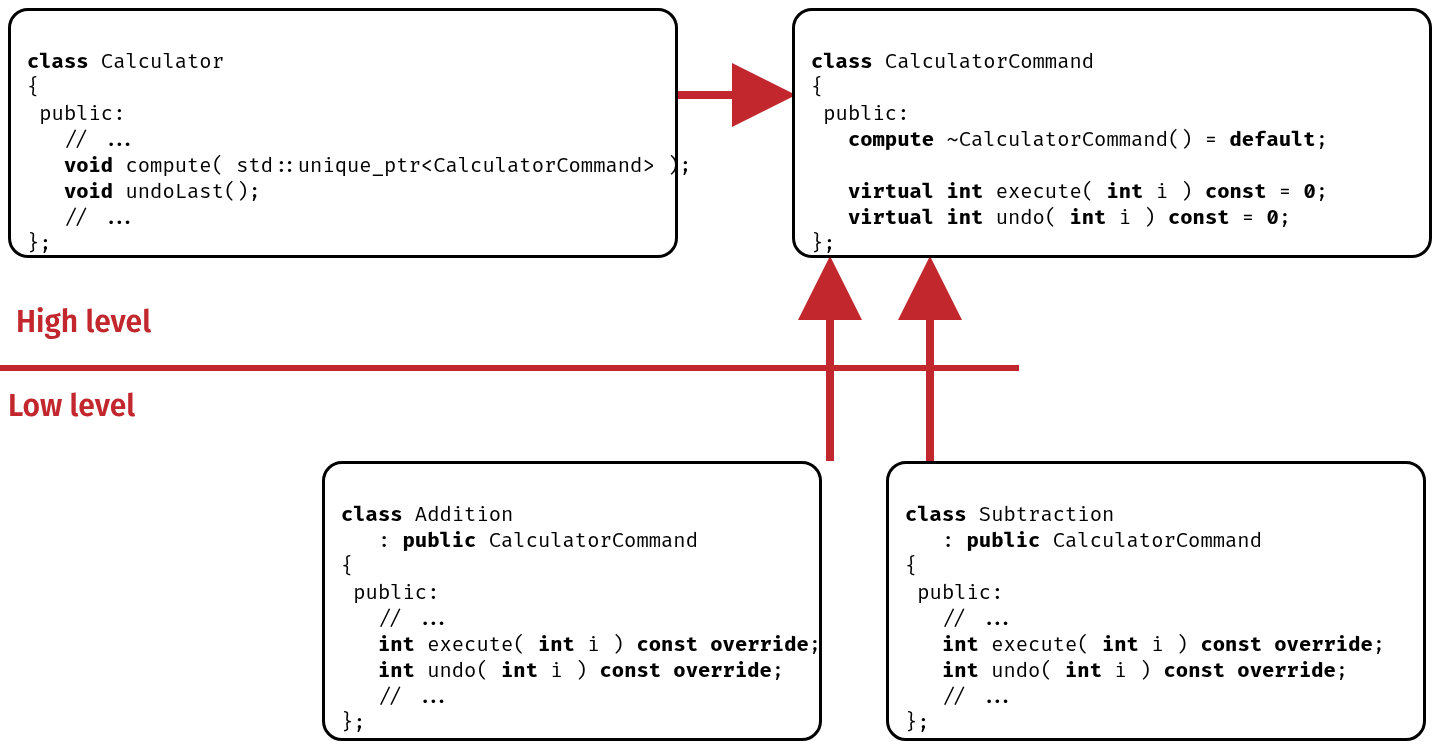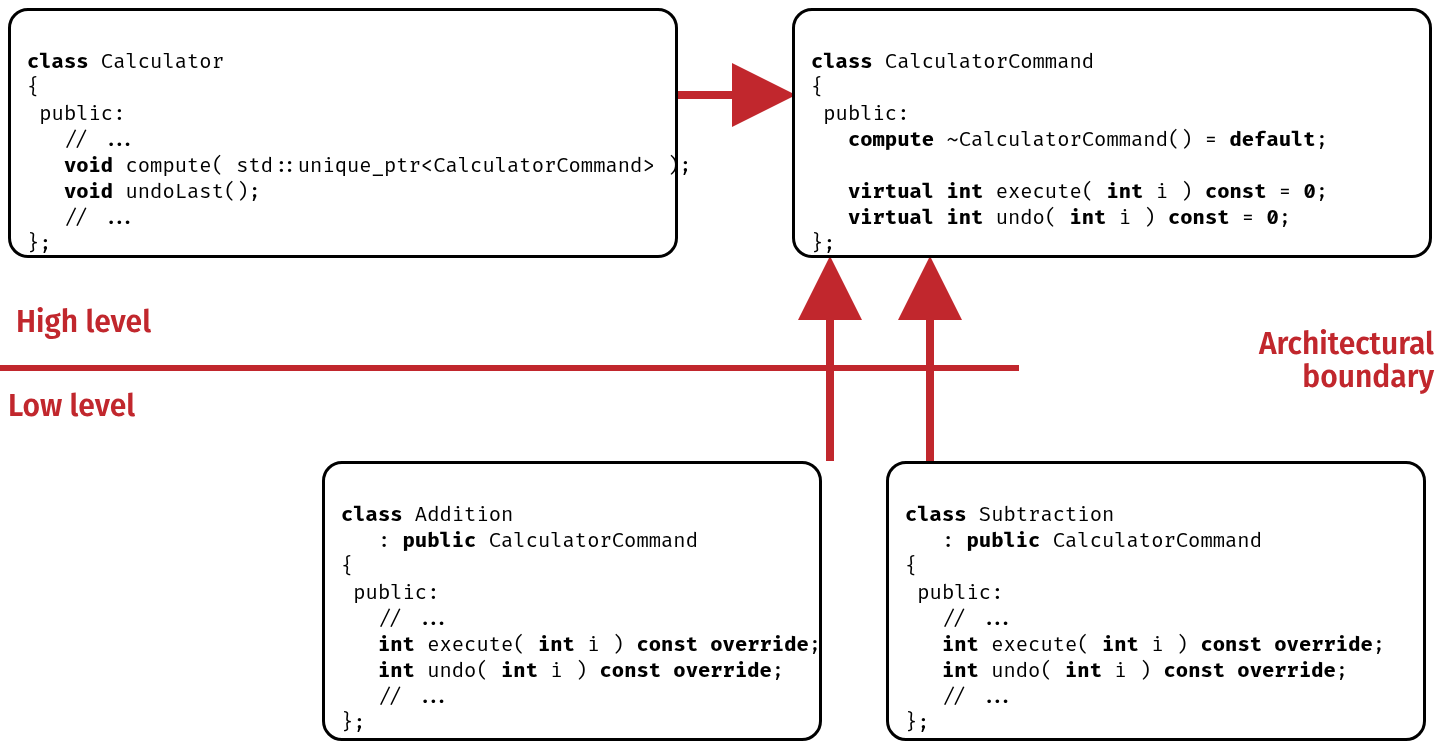--- a/index.html
+++ b/index.html
@@ -65,24 +65,20 @@
 
     <line x1="678" y1="95" x2="780" y2="95" stroke="#C1272D" stroke-width="8" marker-end="url(#arrowhead)"></line>
 
     <line x1="830" y1="461" x2="830" y2="272" stroke="#C1272D" stroke-width="8" marker-end="url(#arrowhead)"></line>
 
     <line x1="930" y1="461" x2="930" y2="272" stroke="#C1272D" stroke-width="8" marker-end="url(#arrowhead)"></line>
   </svg>
 
   <div class="label" style="left:16px; top:306px;">High level</div>
   <div class="label" style="left:8px; top:390px;">Low level</div>
-  <div class="label arch" style="left:1024px; top:328px; width:410px;">
-    <span>Architectural</span><br>
-    <span>boundary</span>
-  </div>
 
   <div class="code-box" style="left:8px; top:8px; width:670px; height:250px;">
 <span class="kw">class</span><span> Calculator</span>
 <span>{</span>
 <span> public:</span>
 <span>   // ...</span>
 <span>   </span><span class="kw">void</span><span> compute( std::unique_ptr&lt;CalculatorCommand&gt; );</span>
 <span>   </span><span class="kw">void</span><span> undoLast();</span>
 <span>   // ...</span>
 <span>};</span>

